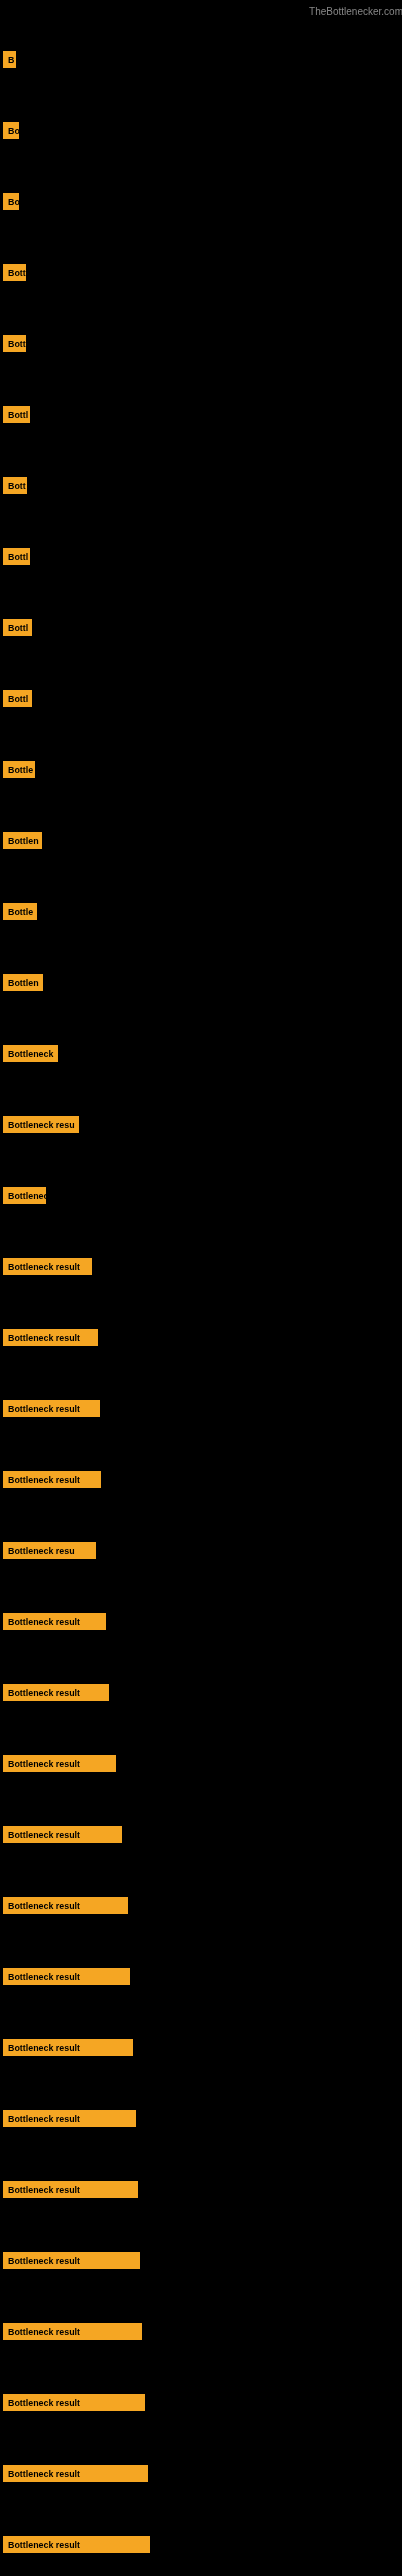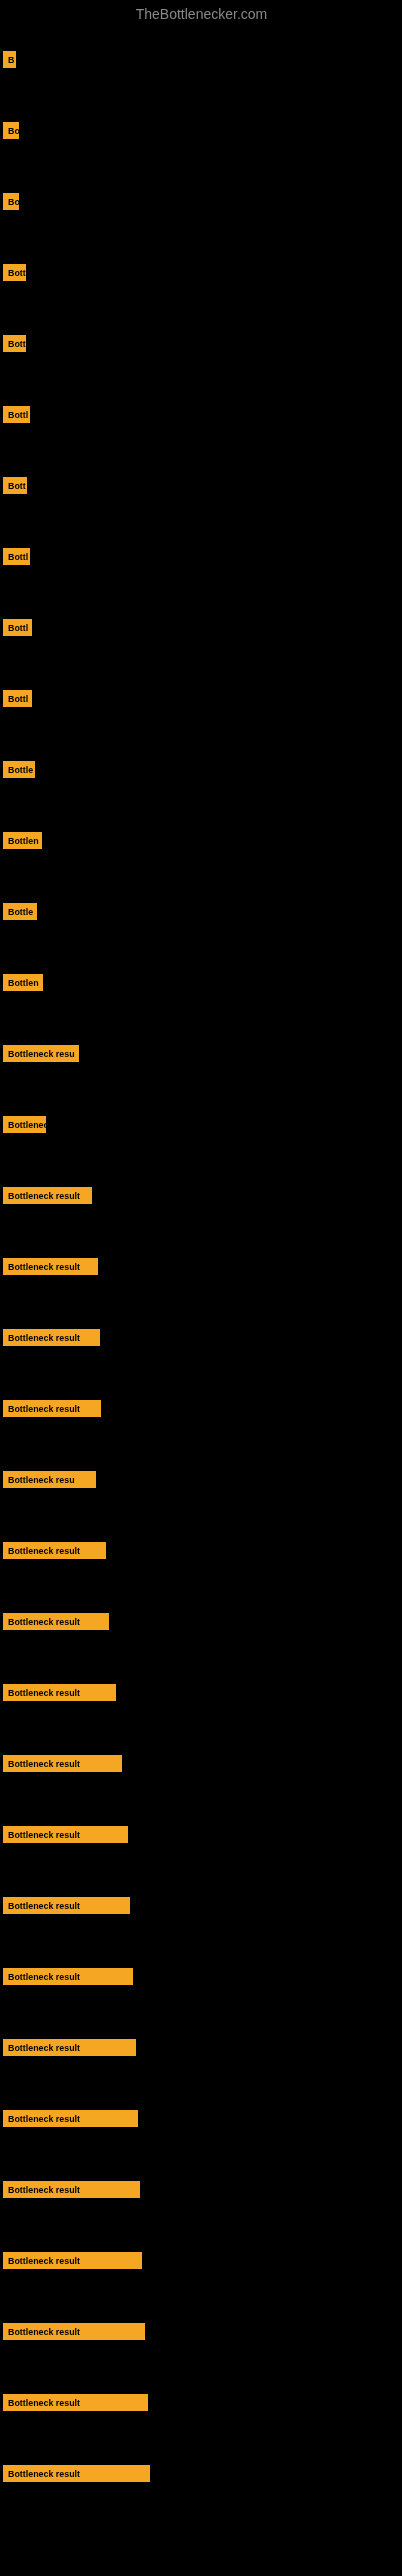--- a/index.html
+++ b/index.html
@@ -9,22 +9,22 @@
     }
     body {
       background-color: #000;
       width: 403px;
       min-height: 2576px;
       font-family: Arial, sans-serif;
       position: relative;
     }
     .site-title {
       color: #888;
-      font-size: 14px;
-      text-align: center;
+      font-size: 10px;
+      text-align: right;
       padding: 6.4px 0 3.2px 0;
       position: absolute;
       top: 0;
       left: 0;
       right: 0;
     }
     .items-container {
       position: absolute;
       top: 24px;
       left: 0;
@@ -92,20 +92,23 @@
     <div class="item-row">
       <span class="item-label" style="max-width: 39px; width: 39px;">Bottlen</span>
     </div>
     <div class="item-row">
       <span class="item-label" style="max-width: 34px; width: 34px;">Bottle</span>
     </div>
     <div class="item-row">
       <span class="item-label" style="max-width: 40px; width: 40px;">Bottlen</span>
     </div>
     <div class="item-row">
+      <span class="item-label" style="max-width: 55px; width: 55px;">Bottleneck</span>
+    </div>
+    <div class="item-row">
       <span class="item-label" style="max-width: 76px; width: 76px;">Bottleneck resu</span>
     </div>
     <div class="item-row">
       <span class="item-label" style="max-width: 61px; width: 43px;">Bottleneck r</span>
     </div>
     <div class="item-row">
       <span class="item-label" style="max-width: 89px; width: 89px;">Bottleneck result</span>
     </div>
     <div class="item-row">
       <span class="item-label" style="max-width: 95px; width: 95px;">Bottleneck result</span>

